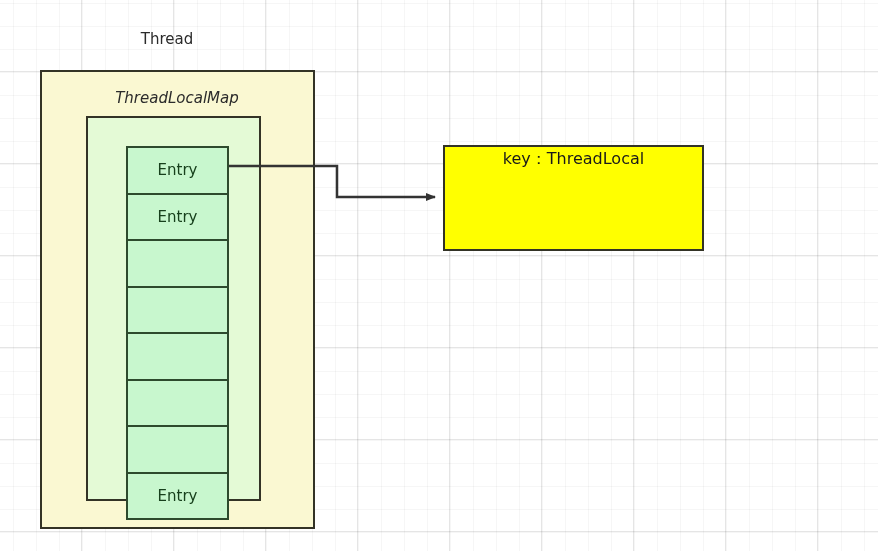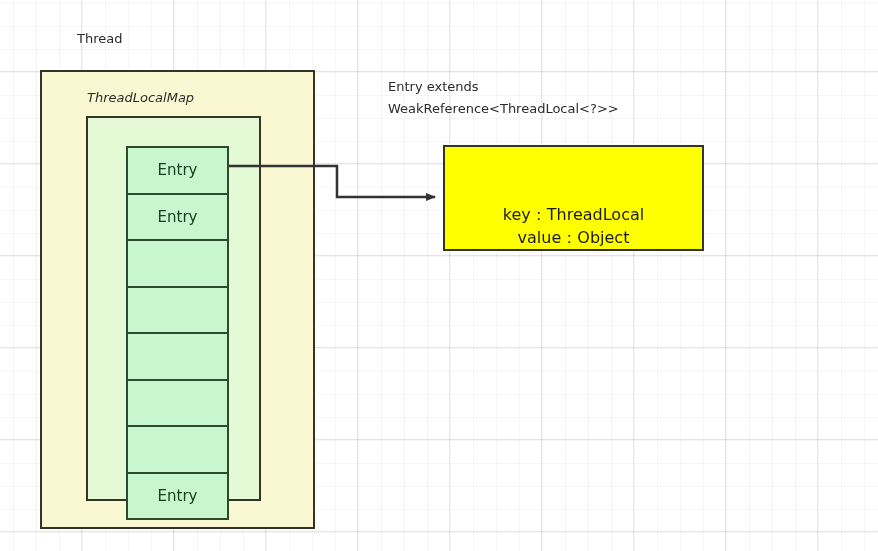--- a/index.html
+++ b/index.html
@@ -32,22 +32,23 @@
       -11px -21px,
       -11px -21px,
       -10px -20px,
       -10px -20px;
   }
 
   
   .label {
     position: absolute;
     color: #333333;
-    font-size: 13px;
+    font-size: 15px;
     line-height: 22px;
+    text-align: center;
     white-space: pre;
     pointer-events: none;
   }
 
   #thread-label {
     left: 77px;
     top: 28px;
     width: 180px;
     color: #2b2b2b;
   }
@@ -121,21 +122,22 @@
   #kv-box {
     left: 443px;
     top: 145px;
     width: 261px;
     height: 106px;
     background: #FFFF00;
     border: 2px solid #333326;
     display: flex;
     flex-direction: column;
     align-items: center;
-    justify-content: flex-end;
+    justify-content: flex-start;
+    gap: 16px;
   }
   .kv-line {
     font-size: 16px;
     line-height: 23px;
     color: #1a1a1a;
     white-space: pre;
   }
 
   
   #connector {
@@ -162,26 +164,23 @@
     <div class="entry-cell"></div>
     <div class="entry-cell"></div>
     <div class="entry-cell"></div>
     <div class="entry-cell"></div>
     <div class="entry-cell"></div>
     <div class="entry-cell">Entry</div>
   </div>
 
   <div class="label" id="thread-label">Thread</div>
   <div class="label" id="tlm-label">ThreadLocalMap</div>
-  <div class="label" id="entry-extends-label">Entry extends
-WeakReference&lt;ThreadLocal&lt;?&gt;&gt;</div>
 
   <div class="box" id="kv-box">
     <div class="kv-line">key：ThreadLocal</div>
-    <div class="kv-line">value：Object</div>
   </div>
 
   <svg id="connector" viewBox="0 0 878 551" xmlns="http://www.w3.org/2000/svg">
     <defs>
       <marker id="arrowhead" markerWidth="10" markerHeight="8" refX="9" refY="4" orient="auto" markerUnits="userSpaceOnUse">
         <path d="M0,0 L10,4 L0,8 z" fill="#333333"></path>
       </marker>
     </defs>
     <path d="M229,166 L337,166 L337,197 L435,197" fill="none" stroke="#333333" stroke-width="2.5" stroke-linejoin="miter" marker-end="url(#arrowhead)"></path>
   </svg>

